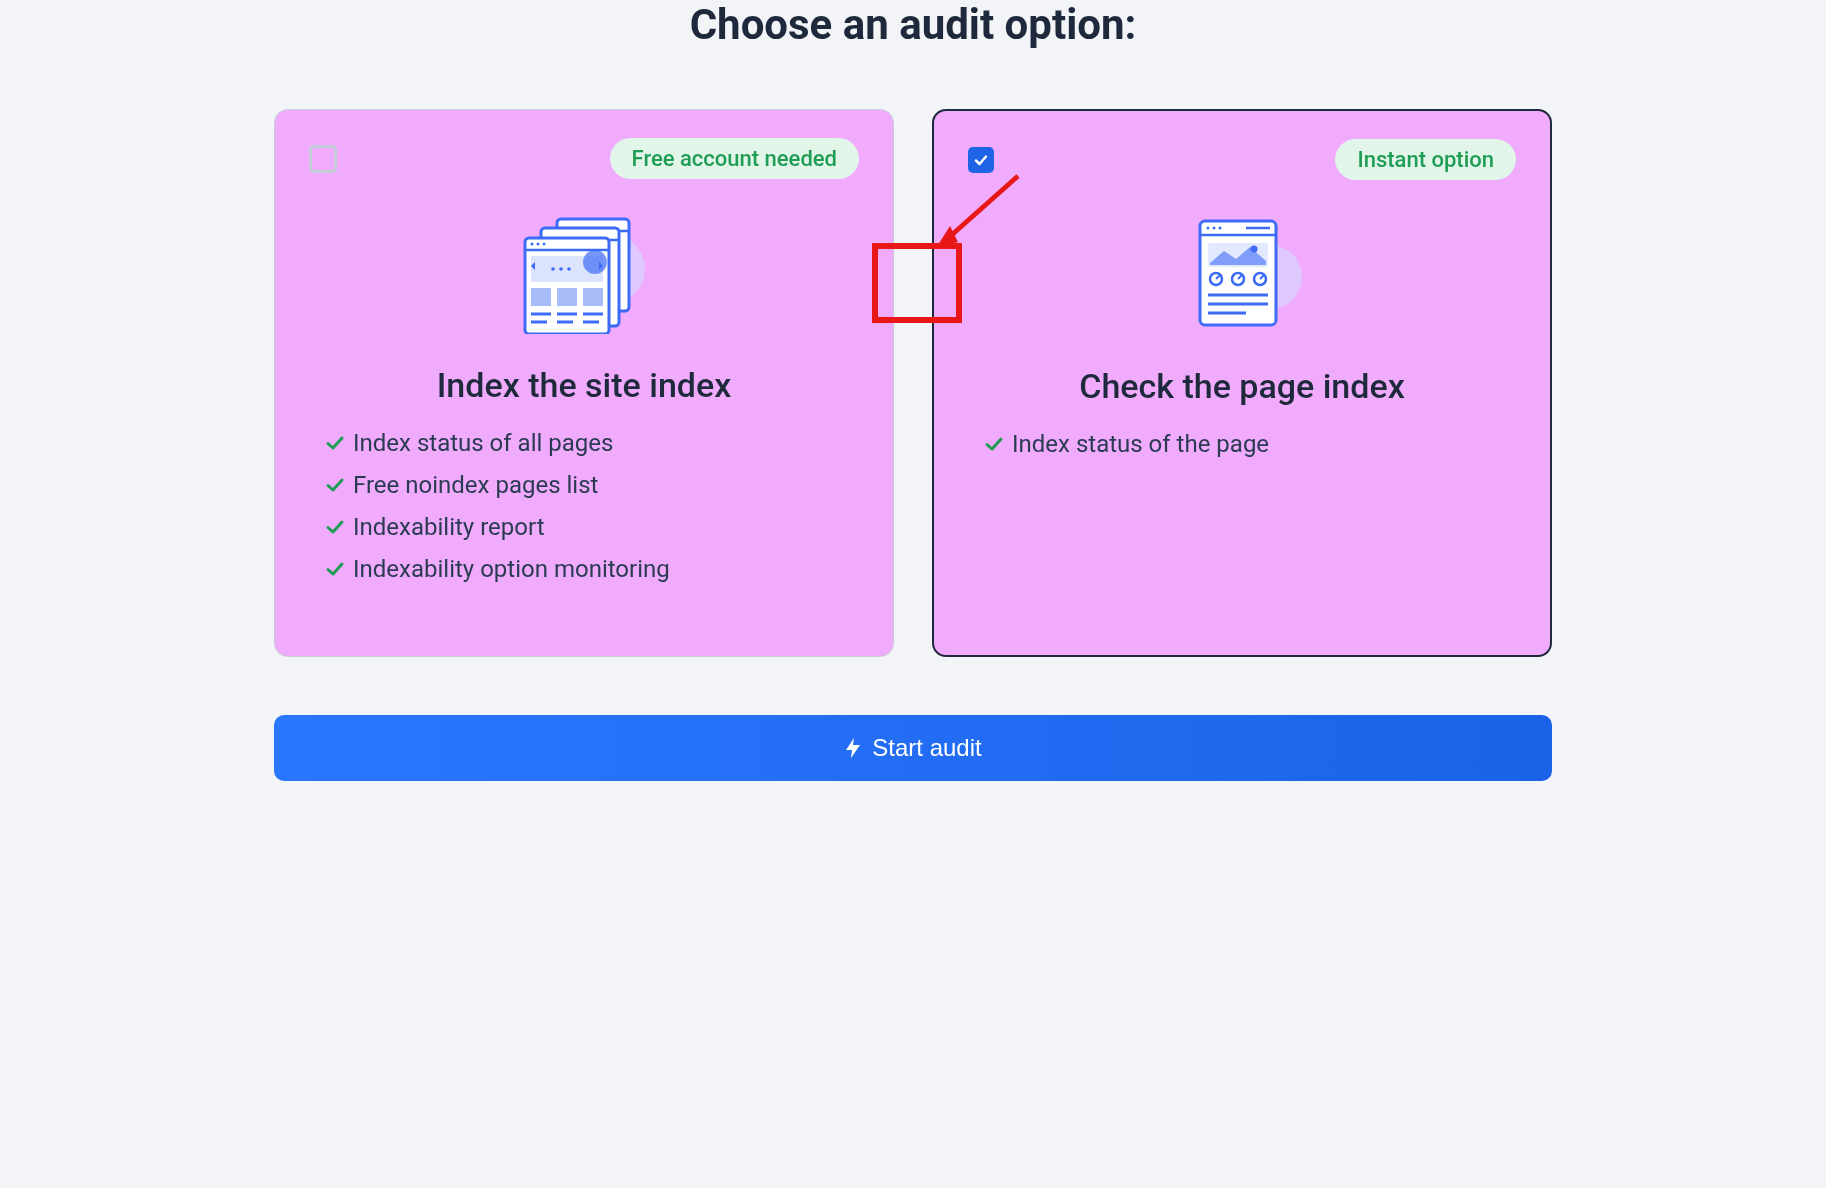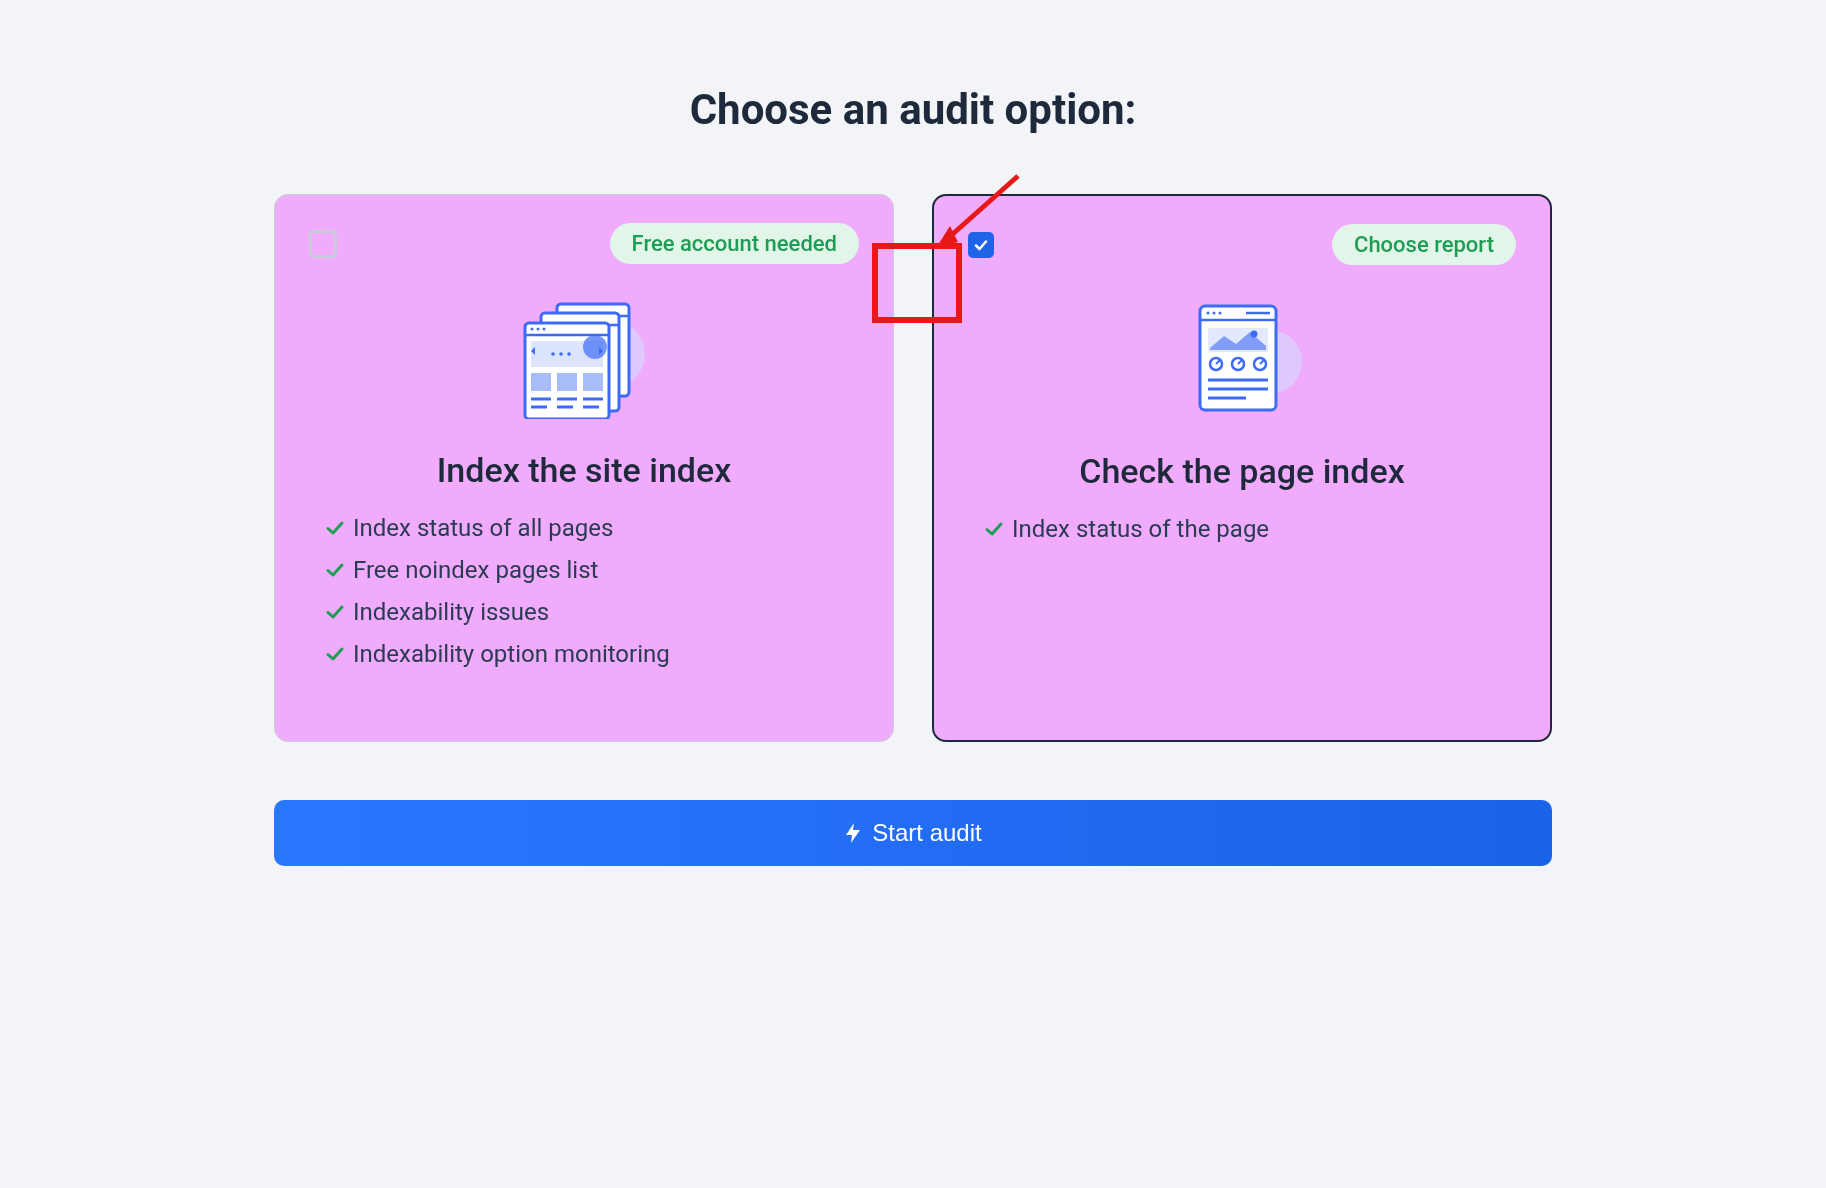--- a/index.html
+++ b/index.html
@@ -8,21 +8,20 @@
       box-sizing: border-box;
     }
     body {
       font-family: -apple-system, BlinkMacSystemFont, "Segoe UI", Roboto, "Helvetica Neue", Arial, sans-serif;
       background: #f2f4f7;
       width: 1826px;
       height: 1188px;
       position: relative;
     }
     .container {
-      padding-top: 85px;
       display: flex;
       flex-direction: column;
       align-items: center;
       border-radius: 21px;
     }
     .heading {
       font-size: 42px;
       font-weight: 700;
       color: #1e2a3b;
       margin-bottom: 60px;
@@ -197,39 +196,39 @@
         <li class="feature-item">
           <svg width="20" height="20" viewBox="0 0 20 20">
               <path d="M3 10.5 L8 15 L17 5" stroke="#1f9d55" stroke-width="3" fill="none" stroke-linecap="round" stroke-linejoin="round"></path>
             </svg>
           <span class="feature-text">Free noindex pages list</span>
         </li>
         <li class="feature-item">
           <svg width="20" height="20" viewBox="0 0 20 20">
               <path d="M3 10.5 L8 15 L17 5" stroke="#1f9d55" stroke-width="3" fill="none" stroke-linecap="round" stroke-linejoin="round"></path>
             </svg>
-          <span class="feature-text">Indexability issues</span>
+          <span class="feature-text">Indexability report</span>
         </li>
         <li class="feature-item">
           <svg width="20" height="20" viewBox="0 0 20 20">
               <path d="M3 10.5 L8 15 L17 5" stroke="#1f9d55" stroke-width="3" fill="none" stroke-linecap="round" stroke-linejoin="round"></path>
             </svg>
           <span class="feature-text">Indexability option monitoring</span>
         </li>
       </ul>
     </div>
 
     <div class="card selected">
       <div class="card-top">
         <div class="checkbox-checked">
           <svg width="16" height="16" viewBox="0 0 16 16">
               <path d="M3 8.5 L6.5 12 L13 4.5" stroke="#ffffff" stroke-width="2.5" fill="none" stroke-linecap="round" stroke-linejoin="round"></path>
             </svg>
         </div>
-        <div class="badge">Choose report</div>
+        <div class="badge">Instant option</div>
       </div>
       <div class="illustration-wrap">
         <svg width="120" height="120" viewBox="0 0 120 120">
           <circle cx="88" cy="62" r="32" fill="#cfe0ff" opacity="0.55"></circle>
           <rect x="18" y="6" width="76" height="104" rx="5" fill="#ffffff" stroke="#3d6bf5" stroke-width="3"></rect>
           <line x1="18" y1="20" x2="94" y2="20" stroke="#3d6bf5" stroke-width="2.5"></line>
           <circle cx="26" cy="13" r="1.5" fill="#3d6bf5"></circle>
           <circle cx="32" cy="13" r="1.5" fill="#3d6bf5"></circle>
           <circle cx="38" cy="13" r="1.5" fill="#3d6bf5"></circle>
           <line x1="64" y1="13" x2="88" y2="13" stroke="#3d6bf5" stroke-width="2.5"></line>

